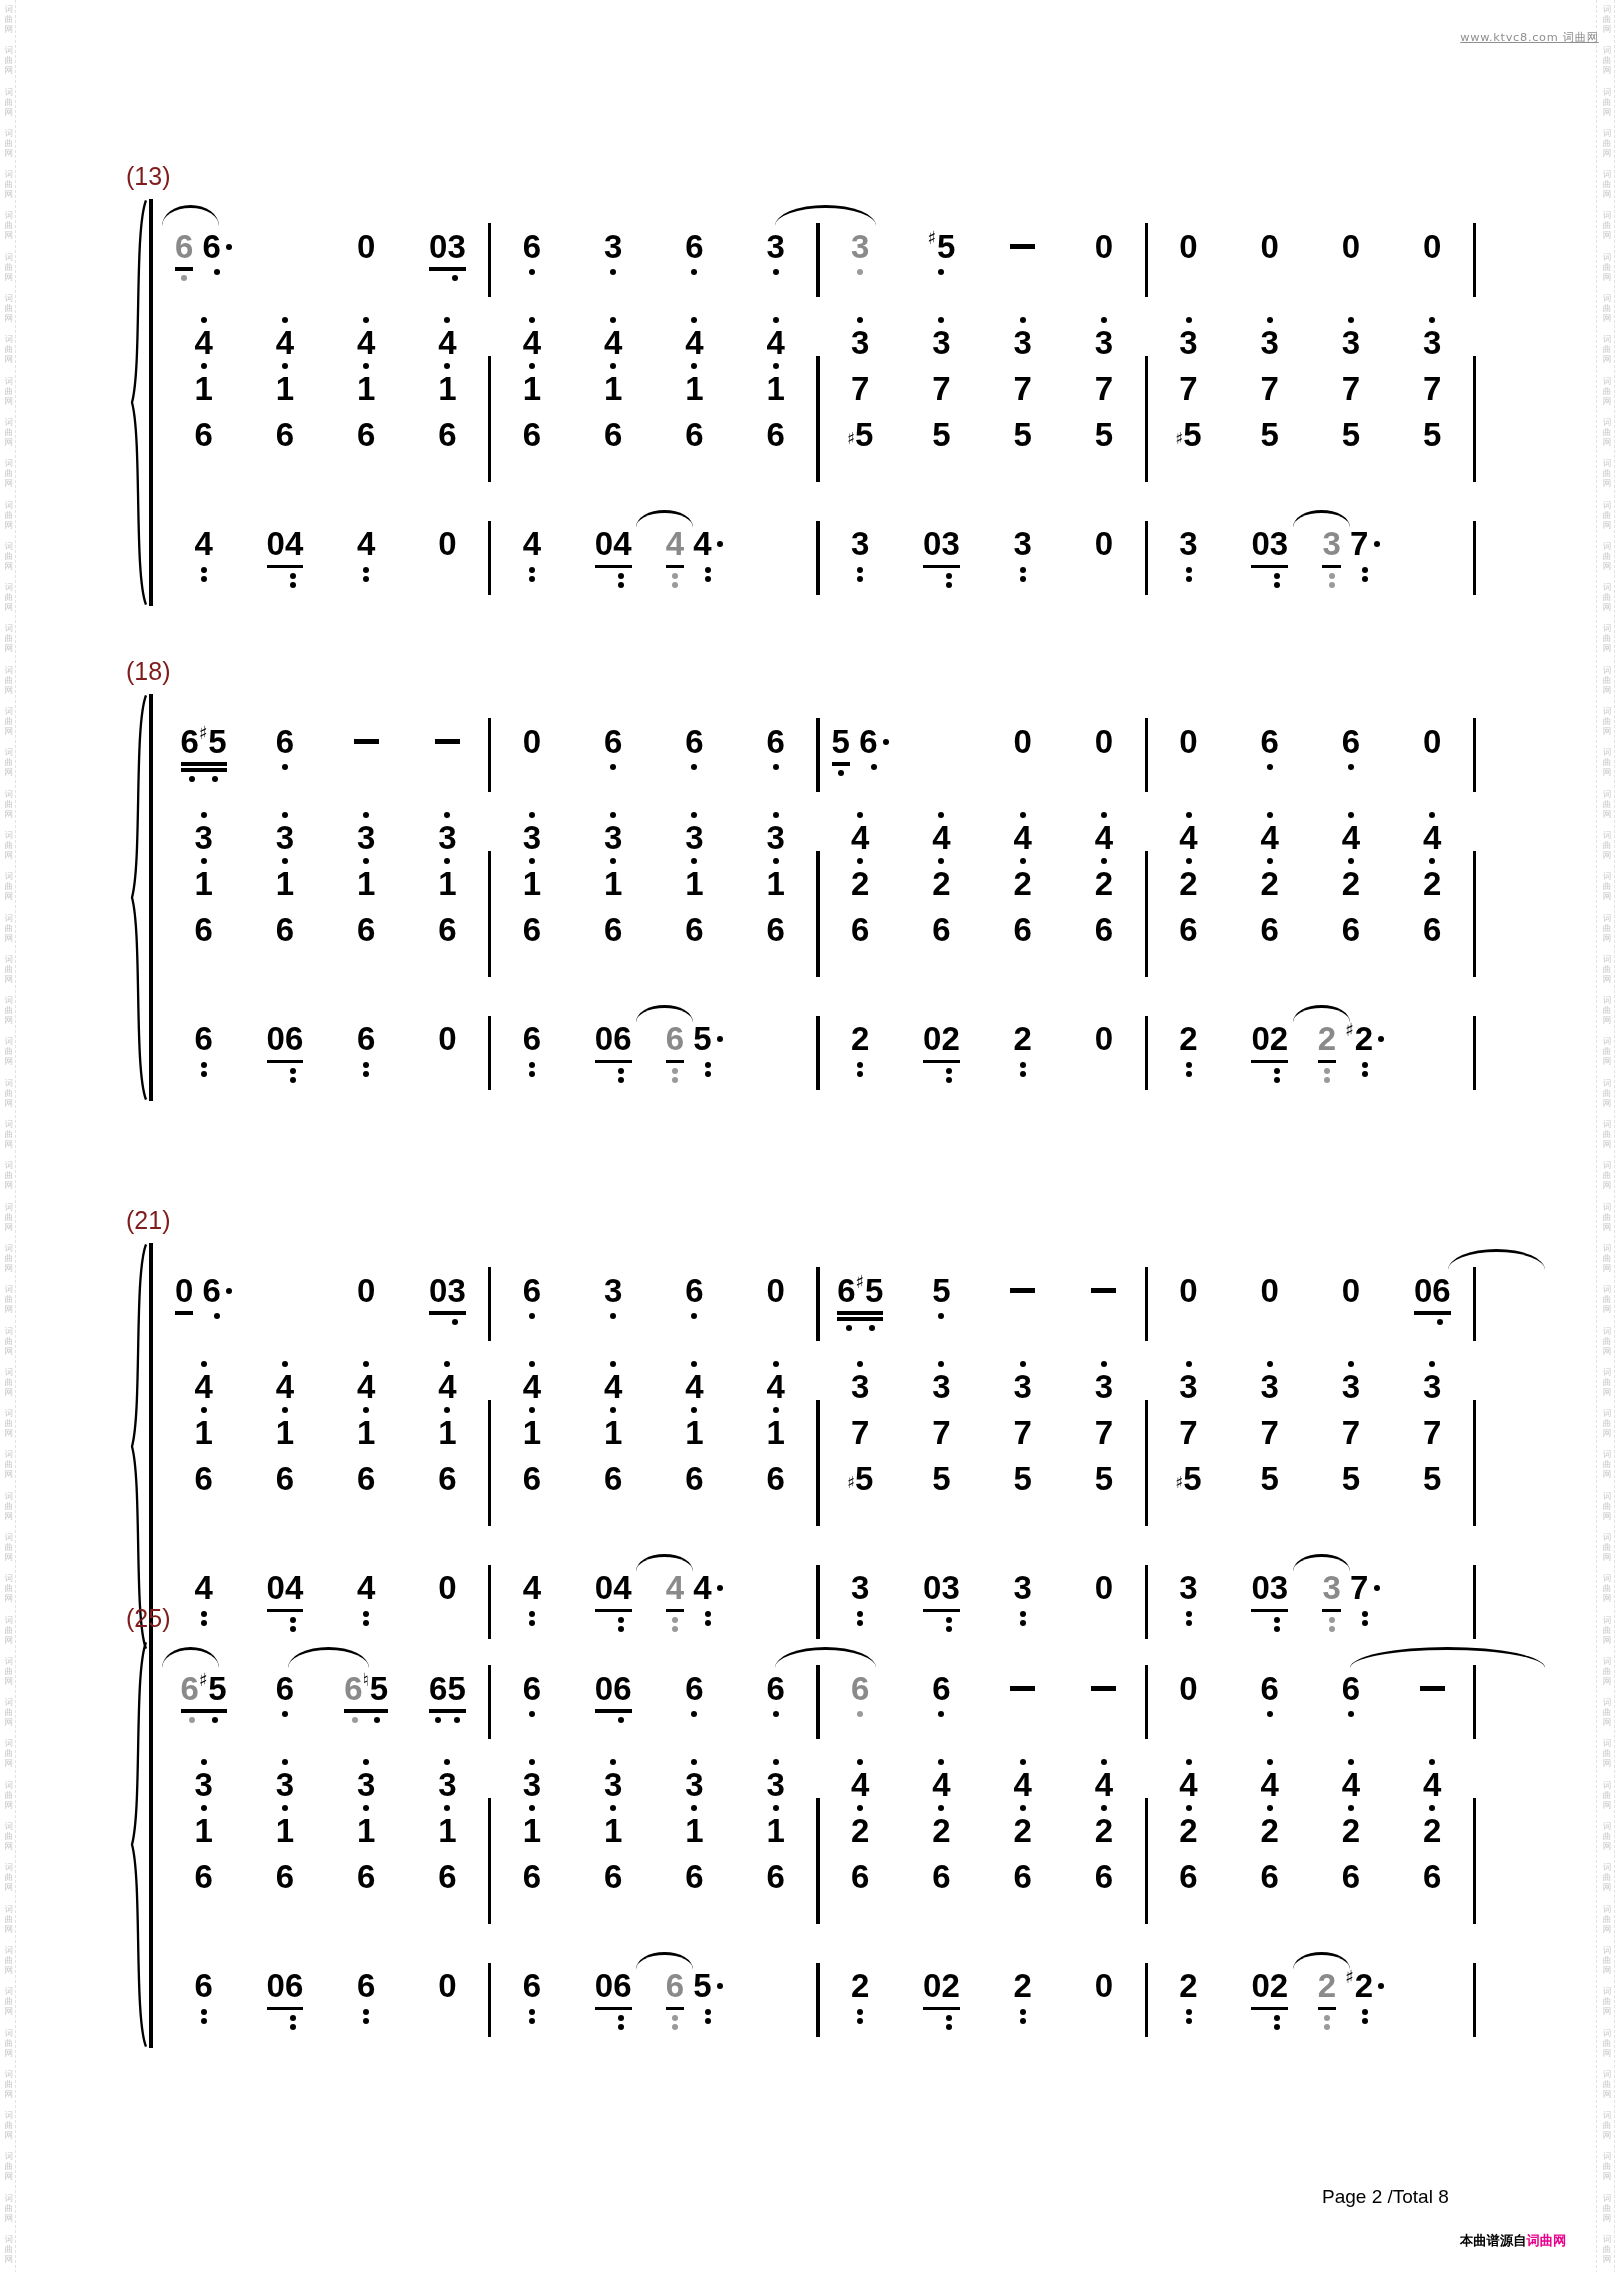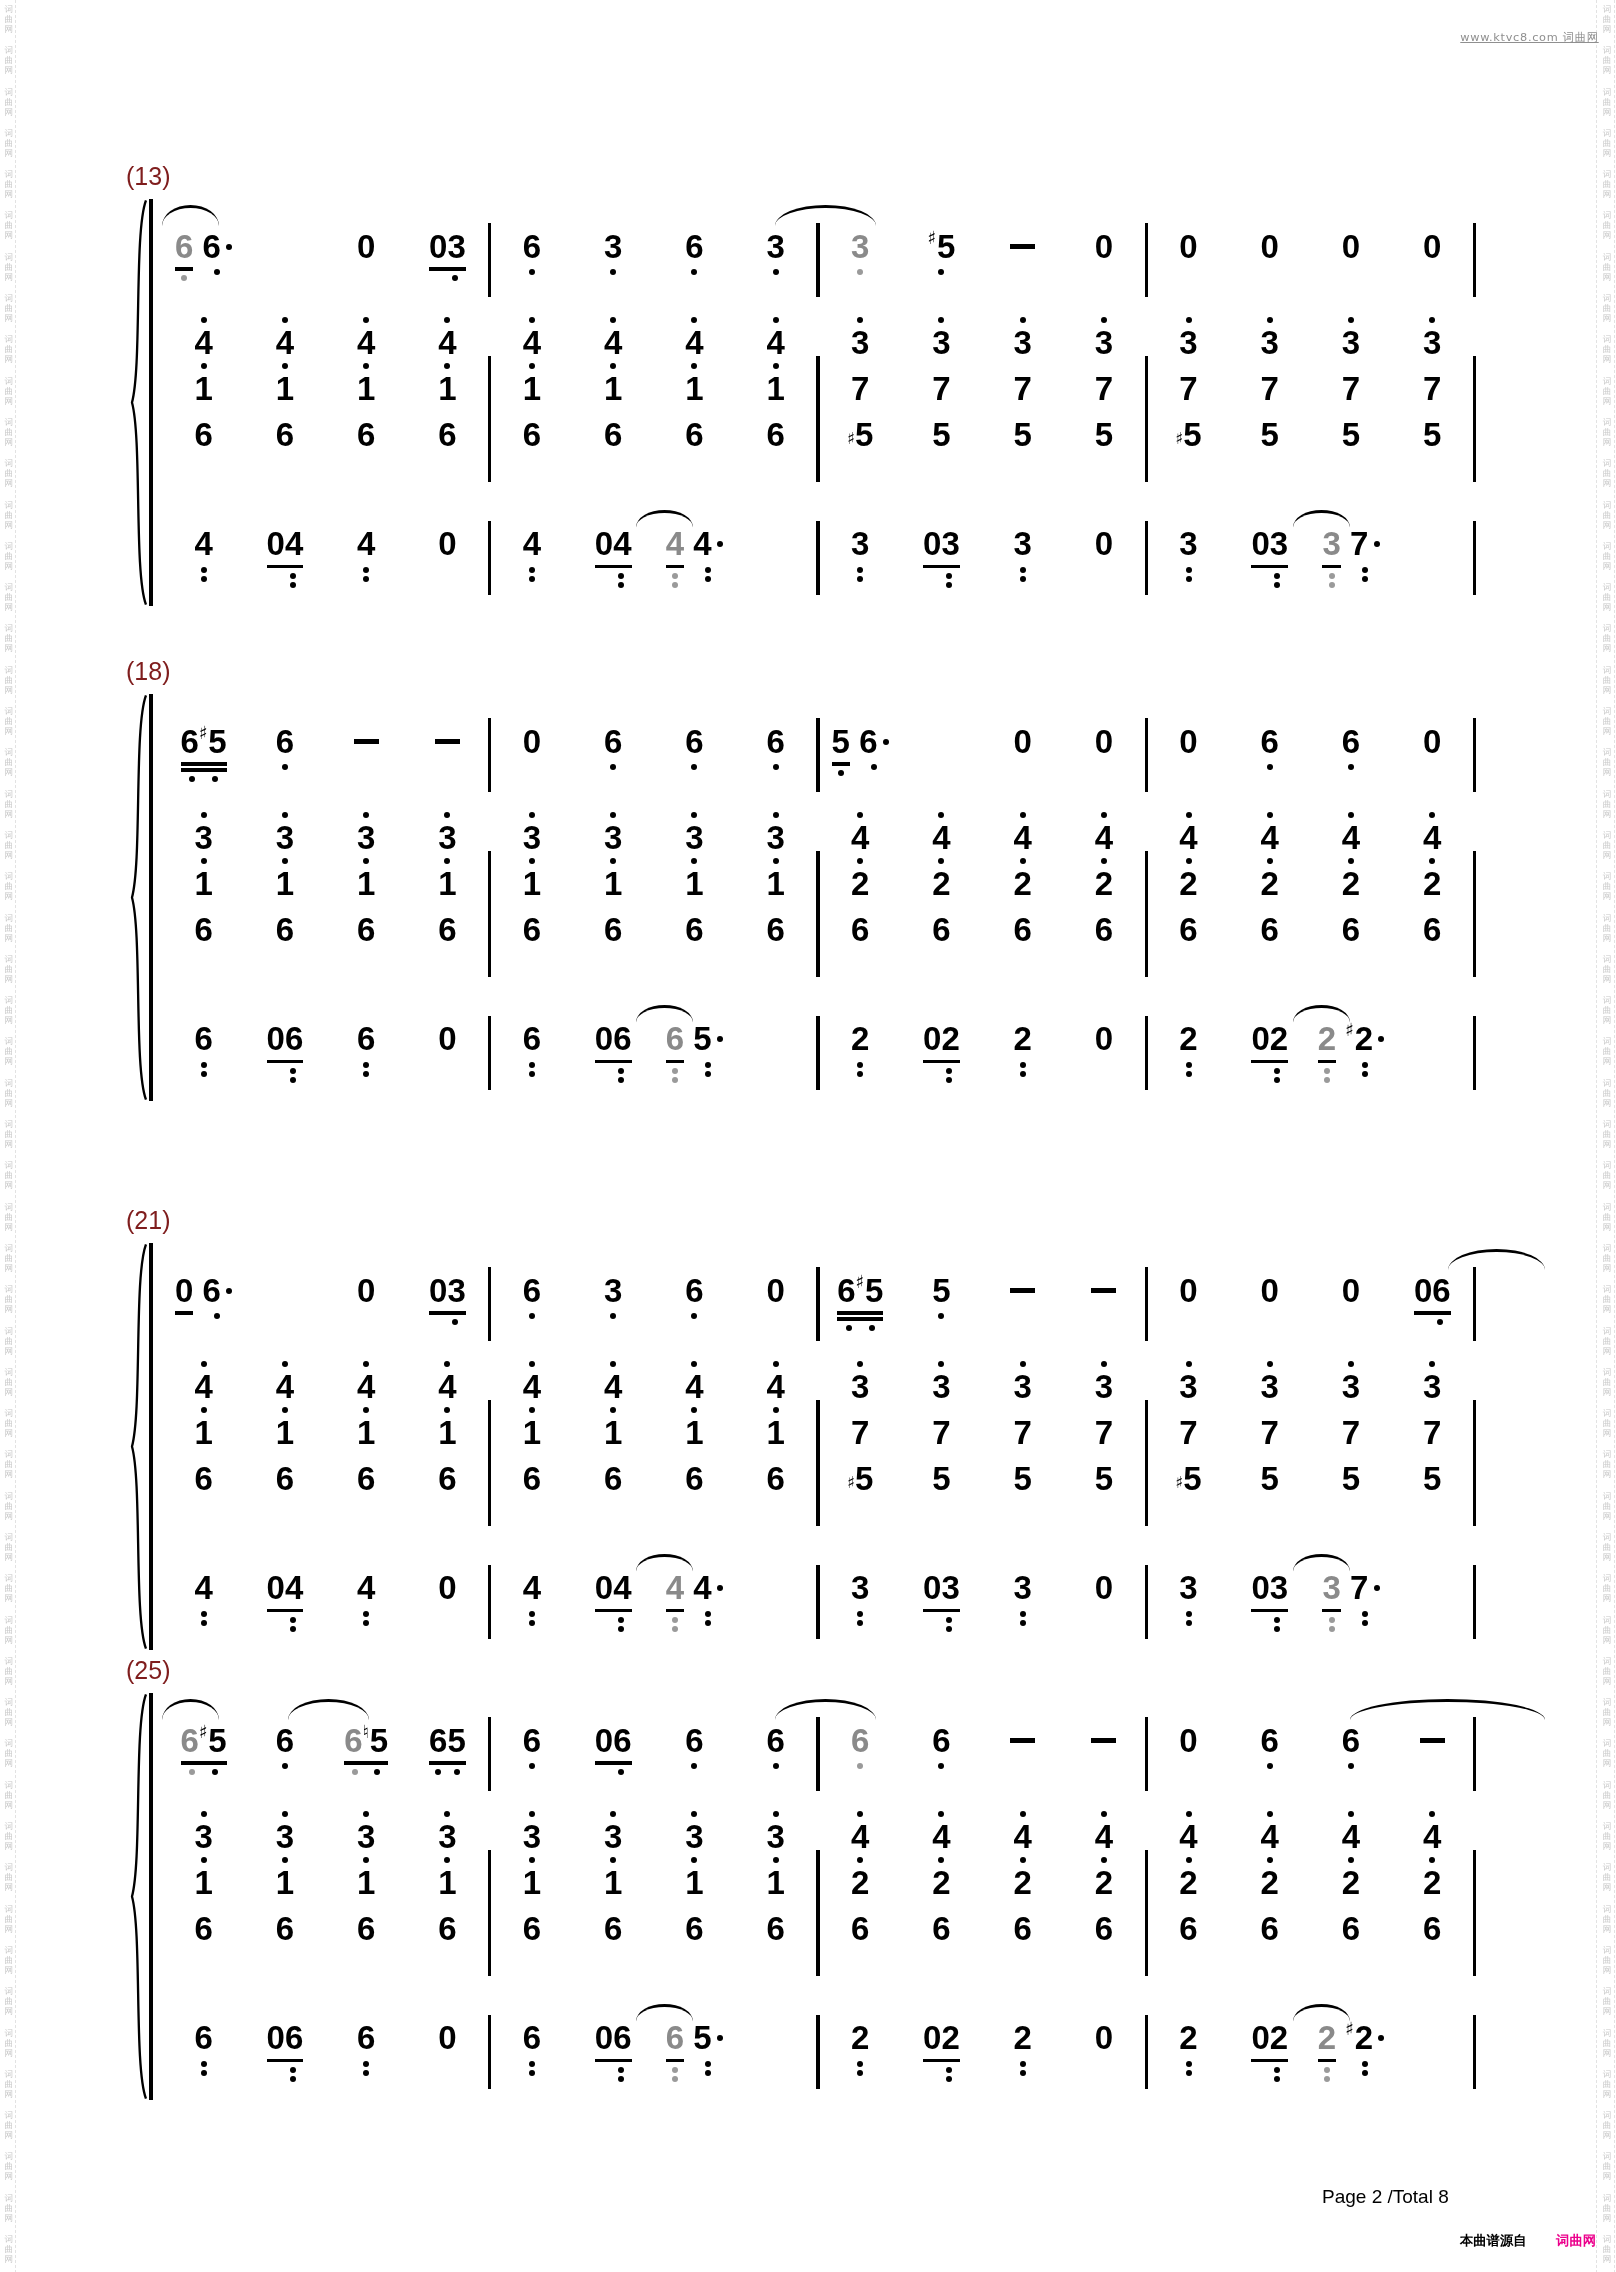--- a/index.html
+++ b/index.html
@@ -42,21 +42,21 @@
   .chord{display:flex;flex-direction:column;align-items:center;}
   .ctok{height:46px;display:flex;flex-direction:column;align-items:center;justify-content:flex-end;}
   .ctok .odot{margin-bottom:2px;}
   .ctok-row{display:flex;align-items:flex-end;}
   .ctok-row .acc{transform:translateY(-5.3px);font-size:16.6px;margin-right:0;}
   .slur{position:absolute;top:-24px;height:20px;border-top:3.3px solid #000;
         border-top-left-radius:55% 100%;border-top-right-radius:55% 100%;}
   .num-row.bass .slur{top:-16px;height:16px;}
   
   .pageinfo{position:absolute;left:1322px;top:2186px;font:400 19px/21px "Liberation Sans",sans-serif;color:#000;text-align:center;}
-  .source{position:absolute;left:1460px;top:2233px;width:136px;display:flex;justify-content:space-between;
+  .source{position:absolute;left:1460px;top:2233px;width:136px;display:flex;
           font:700 13.3px/16px "DejaVu Sans",sans-serif;color:#000;}
   .source .brand{color:#ec008c;}
 </style>
 </head>
 <body>
 
 <div id="page">
   <div class="wm-col" id="wm-left">
       <div class="wm-ch">词</div>
       <div class="wm-ch">曲</div>
@@ -2998,21 +2998,21 @@
                 </span>
               </div>
               <div class="beat"></div>
             </div>
             <div class="barline"></div>
             <div class="slur" style="left: 473px; width: 57px;"></div>
             <div class="slur" style="left: 1130px; width: 57px;"></div>
           </div>
         </div>
       </div>
-      <div class="system" style="top: 1656px;">
+      <div class="system" style="top: 1604px;">
         <div class="sys-label">(25)</div>
         <div class="brace"><svg width="17.3" height="407" viewBox="0 0 26 612">
             <path d="M24 2 C6 50 18 250 3 306 C18 362 6 562 24 610" fill="none" stroke="#000" stroke-width="3.5"></path>
           </svg></div>
         <div class="vline"></div>
         <div class="music">
           <div class="num-row melody">
             <div class="bar">
               <div class="beat">
                 <span class="grp">

